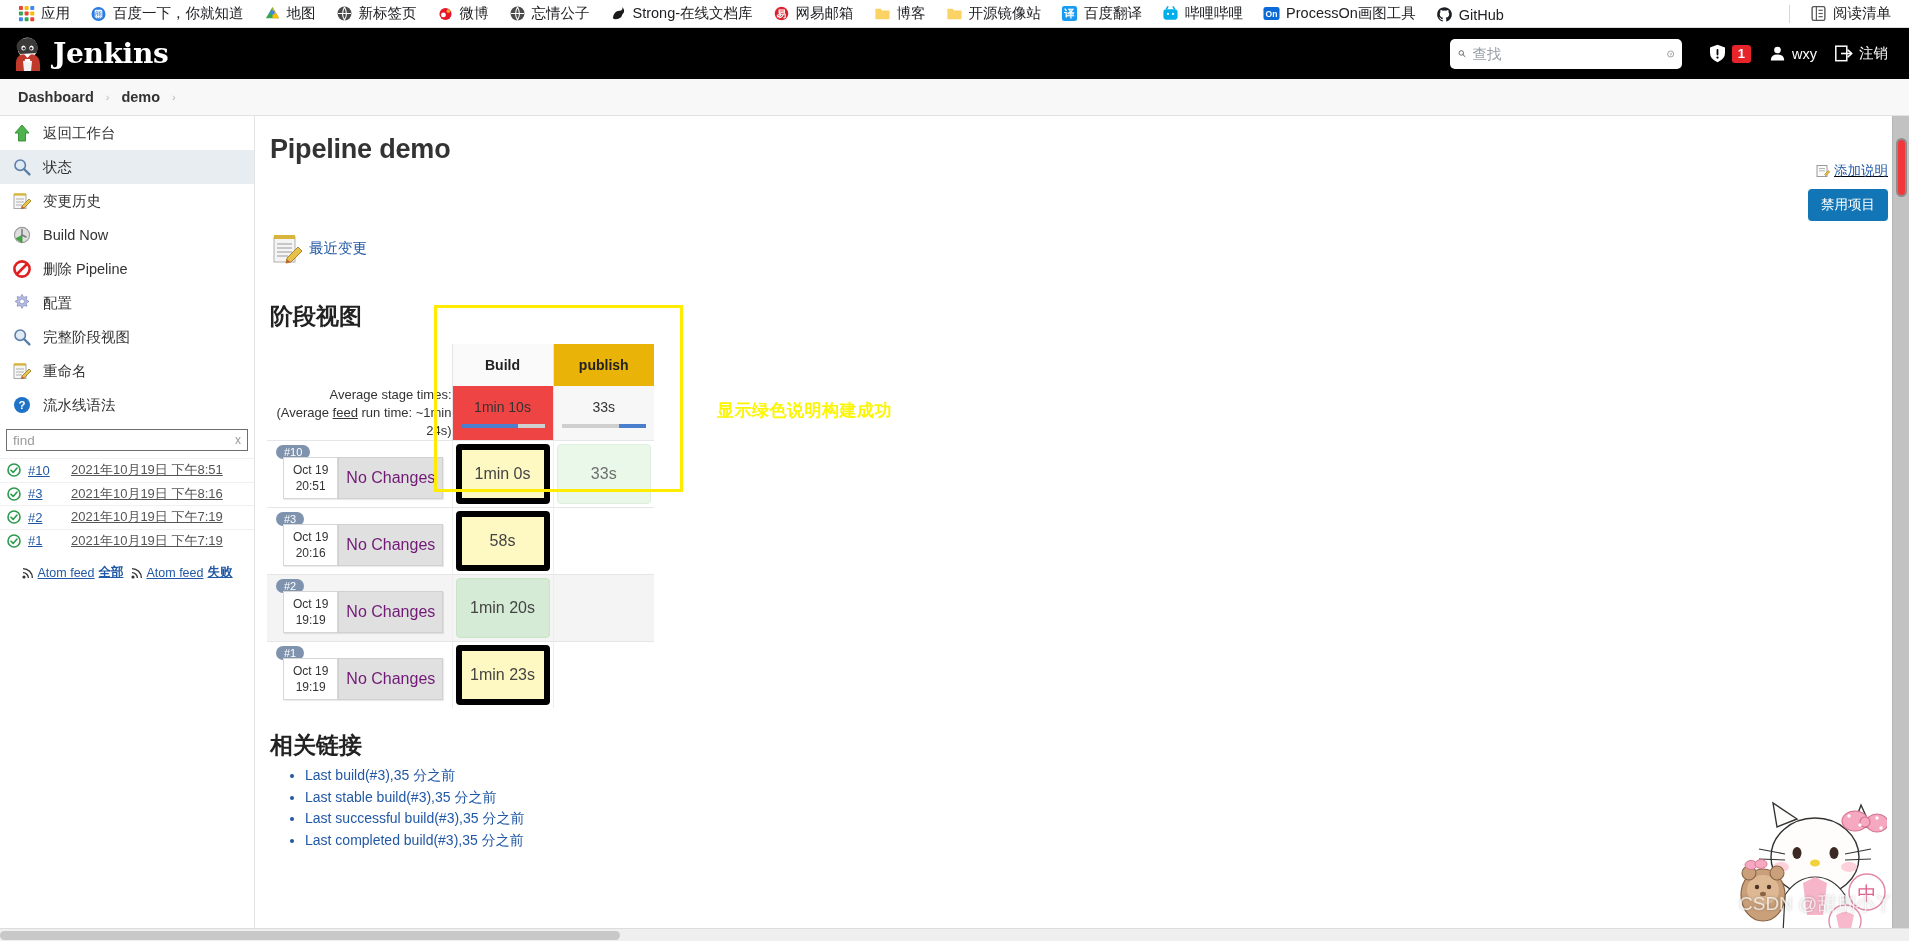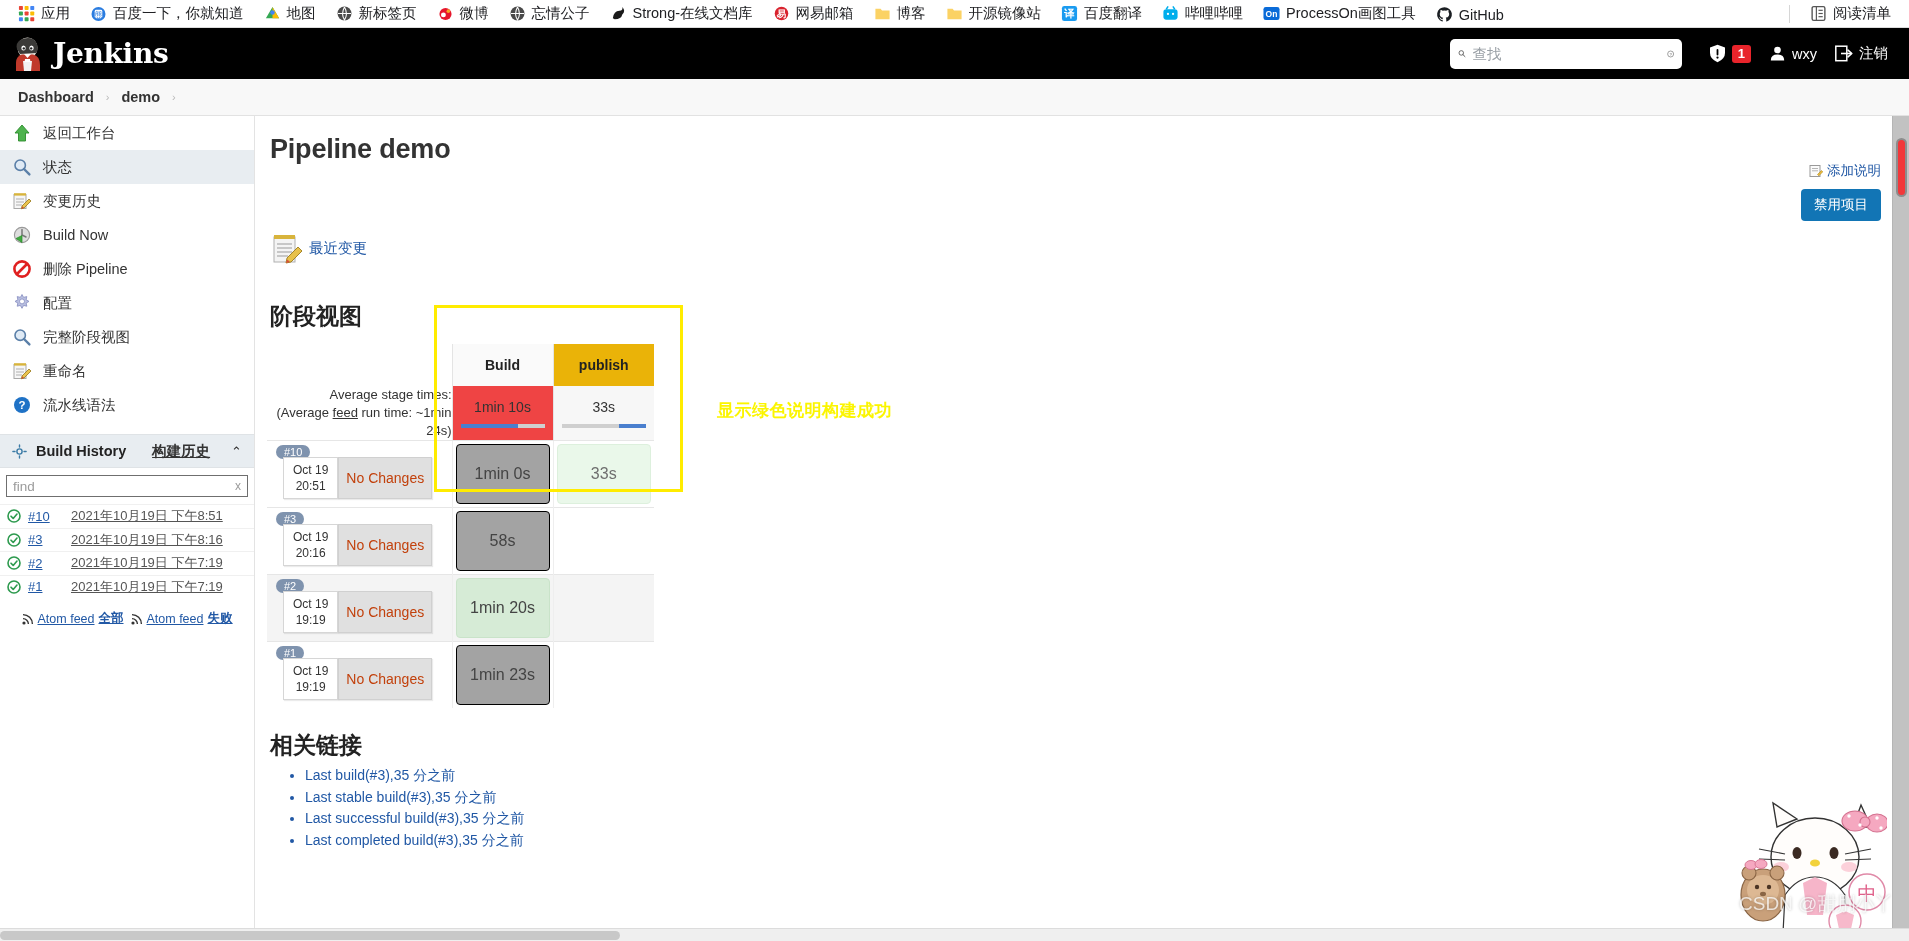--- a/index.html
+++ b/index.html
@@ -124,21 +124,21 @@
   
   .main { flex: 1; position: relative; padding: 18px 3px 0 12px; overflow: hidden; }
   .main-title {
     font-size: 27px; font-weight: bold; color: #333; padding-left: 3px;
     letter-spacing: -0.2px;
   }
   .desc-row { display: flex; align-items: center; gap: 5px; margin: 66px 0 0 3px; }
   .desc-link { color: #2158a5; font-size: 14.5px; cursor: pointer; }
 
   .top-actions {
-    position: absolute; right: 28px; top: 46px; text-align: right;
+    position: absolute; right: 21px; top: 46px; text-align: right; text-decoration: underline;
   }
   .add-desc { display: flex; align-items: center; gap: 4px; justify-content: flex-end;
     font-size: 13.5px; color: #2158a5; cursor: pointer; }
   .btn-disable {
     margin-top: 9px; background: #1275b5; color: #fff; border: none;
     border-radius: 4px; padding: 7px 13px; font-size: 13.5px; cursor: pointer;
     font-family: "Liberation Sans", sans-serif;
   }
 
   .sec-title {
@@ -182,33 +182,33 @@
   .run-box {
     position: absolute; left: 16px; top: 16px; display: flex; align-items: stretch;
   }
   .run-date {
     background: #fff; border: 1px solid #d6d6d6; padding: 4px 9px;
     font-size: 12px; color: #333; text-align: center; line-height: 16px;
     box-shadow: 1px 1px 1px rgba(0,0,0,.08); cursor: pointer;
   }
   .run-changes {
     background: #e0e0e0; border: 1px solid #d0d0d0; padding: 4px 7px;
-    font-size: 14px; color: #c2410c; text-align: center; line-height: 16px;
+    font-size: 16px; color: #701a75; text-align: center; line-height: 16px;
     display: flex; align-items: center; box-shadow: 1px 1px 1px rgba(0,0,0,.08);
   }
   .stage-cell {
     width: 101px; height: 66px; text-align: center; vertical-align: middle;
     border-left: 1px solid #eee;
   }
   .stage-box {
     margin: 3px; height: 60px; border-radius: 4px; display: flex;
     align-items: center; justify-content: center; font-size: 16px; color: #444;
     cursor: pointer;
   }
-  .sb-green      { background: #a3a3a3; border: 1px solid #000000; text-align: right; }
+  .sb-green      { background: #fef9c3; border: 6px solid #000000; text-align: right; }
   .sb-green-pale { background: #eaf8ea; border: 1px solid #ddf0dd; color:#6f6f6f; }
   .sb-green-dark { background: #d6ebd6; border: 1px solid #c9e3c9; }
   .sb-empty      { background: transparent; border: none; }
 
   .highlight-box {
     position: absolute; border: 3px solid #ffec00; pointer-events: none;
     left: 167px; top: -39px; width: 249px; height: 187px;
   }
   .annot {
     position: absolute; left: 450px; top: 55px; color: #fbf500;
@@ -513,34 +513,20 @@
         </div>
         <div class="side-item">
           <svg viewBox="0 0 20 20" class="side-ico">
             <circle cx="10" cy="10" r="8" fill="#1f72c6"></circle>
             <text x="10" y="14.4" fill="#fff" font-size="11.5" text-anchor="middle" font-family="Liberation Sans, sans-serif" font-weight="bold">?</text>
           </svg>
           <span>流水线语法</span>
         </div>
       </div>
 
-    <div class="bh-head">
-      <svg width="15" height="15" viewBox="0 0 15 15">
-        <circle cx="7.5" cy="7.5" r="2.6" fill="none" stroke="#3b7ba6" stroke-width="1.4"></circle>
-        <g stroke="#3b7ba6" stroke-width="1.4" stroke-linecap="round">
-          <line x1="7.5" y1="0.9" x2="7.5" y2="3"></line>
-            <line x1="7.5" y1="12" x2="7.5" y2="14.1"></line>
-          <line x1="0.9" y1="7.5" x2="3" y2="7.5"></line>
-            <line x1="12" y1="7.5" x2="14.1" y2="7.5"></line>
-        </g>
-      </svg>
-      <span class="bh-title">Build History</span>
-      <span class="bh-link">构建历史</span>
-      <span class="bh-chev">⌃</span>
-    </div>
 
     <div class="bh-find-wrap">
       <div class="bh-find">
         <input type="text" placeholder="find" style="">
         <span class="clr">x</span>
       </div>
     </div>
 
     <div id="bh-rows">
         <div class="bh-row">

